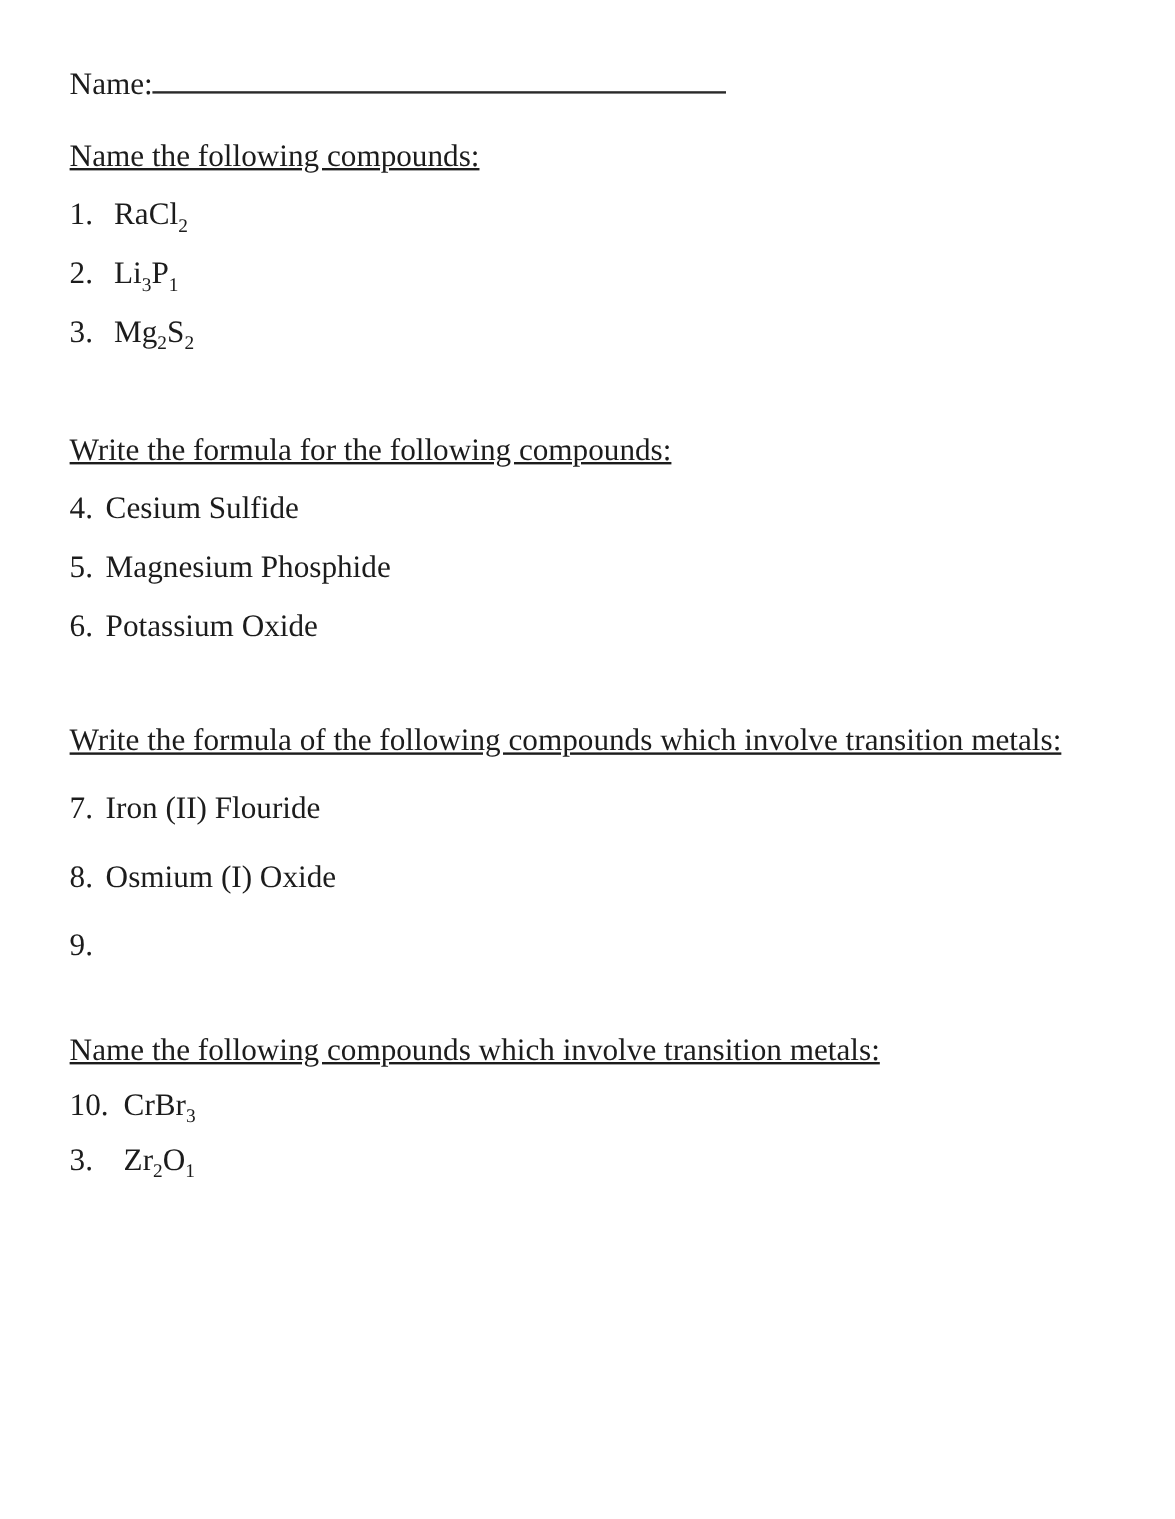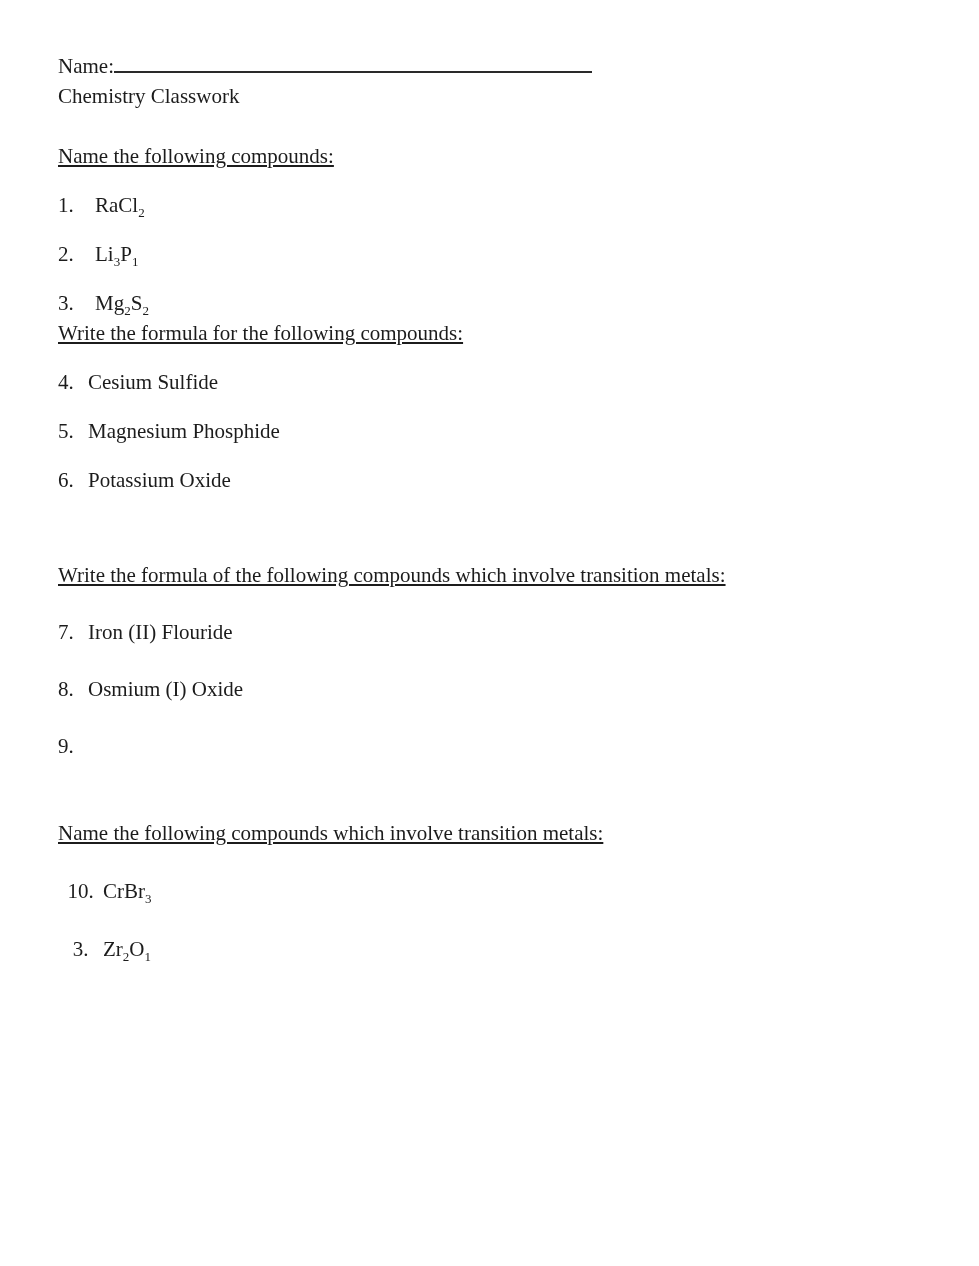--- a/index.html
+++ b/index.html
@@ -15,66 +15,65 @@
     color: #1c1c1c;
   }
   .page {
     box-sizing: border-box;
     width: 979px;
     height: 1266px;
     padding: 50px 40px 0 58px;
     background: #ffffff;
   }
   .line {
-    font-size: 21px;
+    font-size: 26px;
     line-height: 30px;
     white-space: nowrap;
   }
   .name-row .blank {
     display: inline-block;
     width: 478px;
     height: 1em;
     border-bottom: 2px solid #2a2a2a;
     vertical-align: baseline;
   }
   section .prompt {
     margin: 0;
     text-decoration: underline;
   }
   .s1 { margin-top: 30px; }
-  .s2 { }
+  .s2 { margin-top: 68px; }
   .s3 { margin-top: 65px; }
   .s4 { margin-top: 57px; }
   .item {
     display: flex;
     align-items: baseline;
   }
   .s1 .item { margin-top: 19px; }
   .s2 .item { margin-top: 19px; }
   .s3 .item { margin-top: 27px; }
-  .s4 .item { margin-top: 28px; text-align: center; }
+  .s4 .item { margin-top: 16px; }
   .item .num {
     flex: 0 0 auto;
     min-width: 30px;
   }
   .s1 .item .num { min-width: 37px; }
   .s4 .item .num { min-width: 45px; }
   .item .val sub {
     font-size: 62%;
     line-height: 0;
   }
 </style>
 </head>
 <body>
 
 <div class="page">
   <div class="line name-row">
     <span>Name:</span><span class="blank"></span>
   </div>
-  <div class="line">Chemistry Classwork</div>
 
   <div id="sections">
       <section class="s1">
         <p class="prompt line">Name the following compounds:</p>
         <div class="item line">
           <span class="num">1.</span>
           <span class="val"><span>RaCl</span><sub>2</sub></span>
         </div>
         <div class="item line">
           <span class="num">2.</span>

